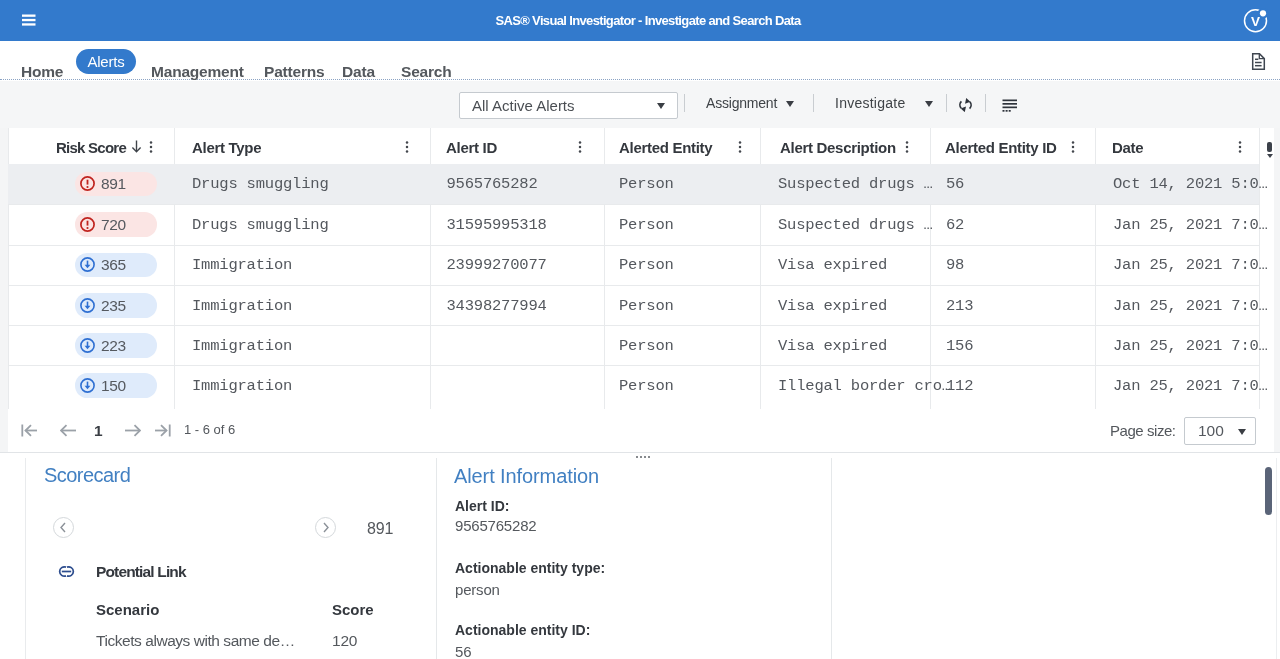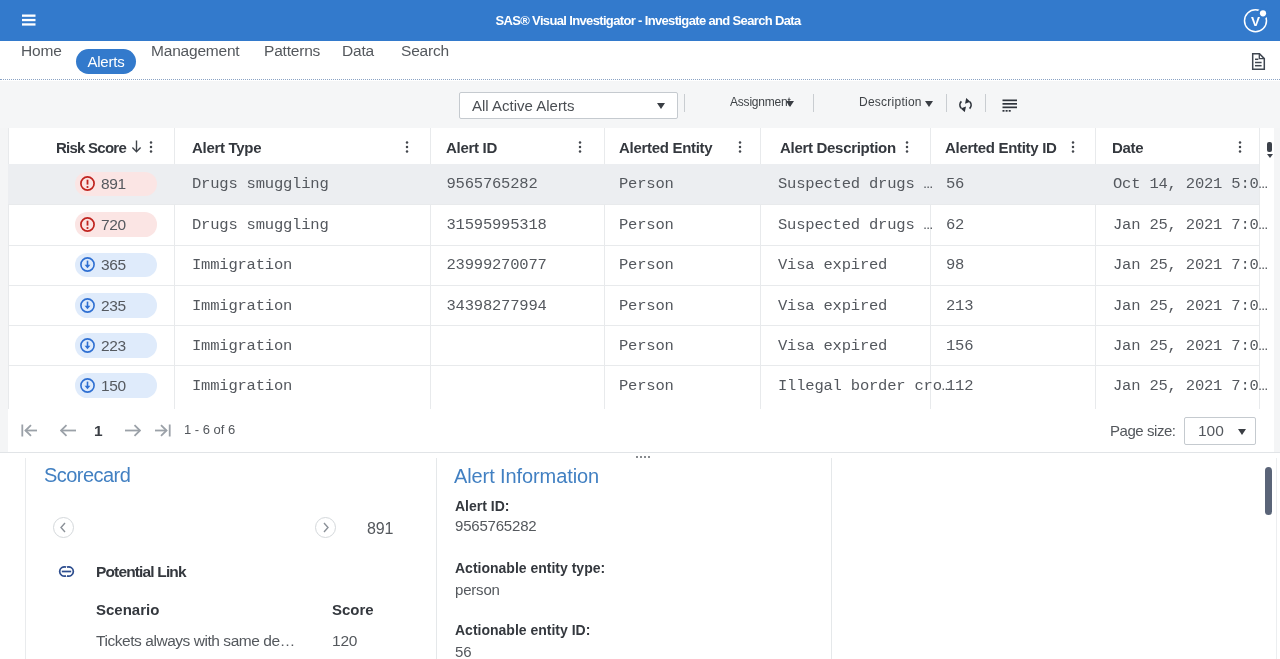--- a/index.html
+++ b/index.html
@@ -10,33 +10,33 @@
   .hline { position:absolute; height:1px; }
 
   
   #topbar { position:absolute; left:0; top:0; width:1280px; height:41px; background:#337acc; }
   #title { position:absolute; left:8px; top:13px; width:1280px; text-align:center;
            color:#fff; font-size:13px; font-weight:bold; letter-spacing:-0.65px; }
 
   
   #nav { position:absolute; left:0; top:41px; width:1280px; height:39px; background:#fff;
          border-bottom:1px dotted #8ba3c4; }
-  .navitem { position:absolute; top:1px; font-size:15.5px; color:#54585d; letter-spacing:-0.2px; }
+  .navitem { position:absolute; top:22px; font-size:15.5px; color:#54585d; letter-spacing:-0.2px;font-weight:bold; }
   #alertspill { position:absolute; left:76px; top:8px; width:60px; height:25px; border-radius:13px;
                 background:#337acc; color:#fff; font-size:15px; text-align:center; line-height:25px;
                 letter-spacing:-0.2px;}
 
   
   #toolbar { position:absolute; left:0; top:81px; width:1280px; height:47px; background:#f5f6f7; }
   .selbox { position:absolute; top:11px; height:27px; background:#fff; border:1px solid #c5cacf;
             border-radius:2px; font-size:15px; color:#4a4e53; line-height:25px; }
   .selbox .stext { position:absolute; left:10px; top:0; white-space:nowrap; }
   .caret { position:absolute; width:0; height:0; border-left:4.5px solid transparent;
            border-right:4.5px solid transparent; border-top:6px solid #3a3e44; }
-  .tbtn { position:absolute; top:14px; font-size:12px; color:#3f4347; letter-spacing:-0.2px;margin-left:24px; }
+  .tbtn { position:absolute; top:14px; font-size:14px; color:#3f4347; letter-spacing:-0.2px; }
   .tsep { position:absolute; top:13px; width:1px; height:18px; background:#c9cdd1; }
 
   
   #gutterL { position:absolute; left:0; top:128px; width:8px; height:324px; background:#f4f5f6; }
   #gutterR { position:absolute; left:1274px; top:128px; width:6px; height:324px; background:#f4f5f6; }
   .colline { position:absolute; top:128px; width:1px; height:280.5px; background:#e8eaec; }
   .hdrtext { position:absolute; top:139px; font-size:15px; font-weight:bold; color:#34383e;
              letter-spacing:-0.3px; white-space:nowrap; }
   .row { position:absolute; left:8px; width:1251px; height:40px; }
   .rowline { position:absolute; left:8px; width:1251px; height:1px; background:#e8eaec; }
@@ -99,21 +99,21 @@
 
 <div id="toolbar">
   <div class="selbox" style="left:459px;width:219px">
     <span class="stext" style="left:12px">All Active Alerts</span>
     <span class="caret" style="right:12px;top:10px"></span>
   </div>
   <div class="tsep" style="left:684px"></div>
   <span class="tbtn" style="left:706px">Assignment</span>
   <span class="caret" style="left:786px;top:20px"></span>
   <div class="tsep" style="left:813px"></div>
-  <span class="tbtn" style="left:835px;letter-spacing:0.25px">Description</span>
+  <span class="tbtn" style="left:835px;letter-spacing:0.25px">Investigate</span>
   <span class="caret" style="left:925px;top:20px"></span>
   <div class="tsep" style="left:946px"></div>
   <svg class="abs" style="left:958px;top:17px" width="15" height="14" viewBox="0 0 15 14">
     <path d="M3.2,10.2 A4.9,4.9 0 0 1 3.4,3.4" fill="none" stroke="#2e333b" stroke-width="1.7"></path>
     <path d="M11.8,3.8 A4.9,4.9 0 0 1 11.6,10.6" fill="none" stroke="#2e333b" stroke-width="1.7"></path>
     <path d="M7.6,0.2 L7.6,6 L12.4,3 Z" fill="#2e333b" transform="rotate(12 9 3)"></path>
     <path d="M7.4,8 L7.4,13.8 L2.6,11 Z" fill="#2e333b" transform="rotate(12 5.5 11)"></path>
   </svg>
   <div class="tsep" style="left:985px"></div>
   <svg class="abs" style="left:1002px;top:18px" width="16" height="13" viewBox="0 0 16 13">

